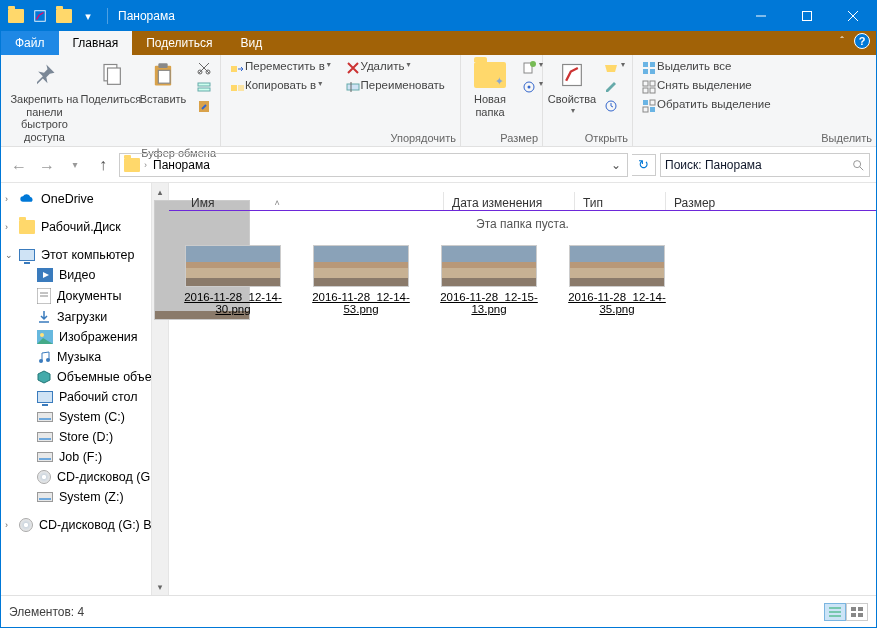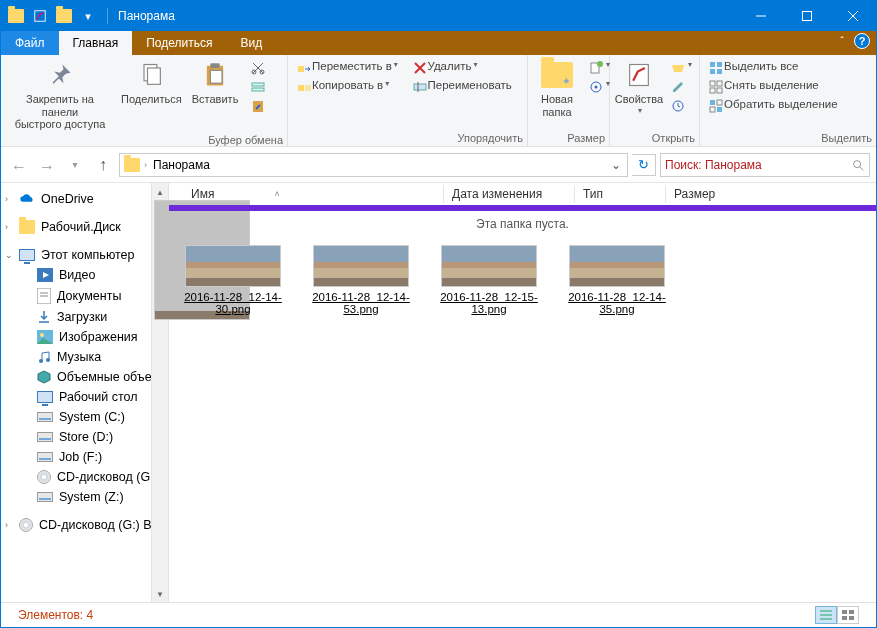--- a/index.html
+++ b/index.html
@@ -37,50 +37,50 @@
   .dd-caret { font-size:8px; color:#666; margin-left:2px;}
   
   
   .navrow { height: 36px; display:flex; align-items:center; padding: 4px 6px; gap:4px; border-bottom:1px solid #e5e5e5;}
   .navbtn { width:24px; height:24px; display:flex; align-items:center; justify-content:center; color:#999;}
   .navbtn.enabled { color:#555;}
   .addr { flex:1; border:1px solid #ccc; height:24px; display:flex; align-items:center; padding:0 2px; position:relative; font-size:12px;}
   .addr .crumb { display:flex; align-items:center; gap:2px; padding:0 2px;}
   .addr .drop { margin-left:auto; padding:0 4px; color:#555;}
   .addr-refresh { width:24px; height:22px; border:1px solid #ccc; border-left:none; display:flex; align-items:center; justify-content:center; font-size:13px; color:#0078d7;}
-  .search { width:210px; border:1px solid #ccc; height:24px; display:flex; align-items:center; padding:0 4px; font-size:12px; color:#b91c1c;}
+  .search { width:210px; border:1px solid #ccc; height:24px; display:flex; align-items:center; padding:0 4px; font-size:12px; color:#0f172a;}
   .search svg { margin-left:auto;}
   
   
   .body { flex:1; display:flex; overflow:hidden; }
   .nav { width:168px; border-right:1px solid #e5e5e5; position:relative; font-size:12.5px; padding-top:6px; }
   .navitem { display:flex; align-items:center; gap:6px; padding:3px 4px 3px 18px; white-space:nowrap; overflow:hidden;}
   .navitem.l2 { padding-left:36px;}
   .navitem.spacer { height:8px;}
   .nav .expand { position:absolute; left:4px; font-size:9px; color:#666;}
   .vscroll { position:absolute; right:0; top:0; bottom:0; width:17px; background:#f0f0f0; border-left:1px solid #e5e5e5;}
   .vscroll .arrow { height:17px; display:flex; align-items:center; justify-content:center; font-size:9px; color:#666;}
   .vscroll .thumb { position:absolute; left:2px; right:2px; top:17px; height:120px; background:#c2c2c2;}
   
   .content { flex:1; display:flex; flex-direction:column; position:relative;}
-  .col-headers { height:28px; display:flex; align-items:center; border-bottom:6px solid #6d28d9; padding-left:14px; font-size:12px; color:#333;}
+  .col-headers { height:28px; display:flex; align-items:flex-end; border-bottom:1px solid #6d28d9; padding-left:14px; font-size:12px; color:#333;}
   .col-h { padding:0 8px; position:relative;}
   .col-h.name { width:260px; display:flex; align-items:center;}
   .col-h.date { width:130px;}
   .col-h.type { width:90px;}
   .col-h.size { width:80px;}
   .sort-caret { margin-left:60px; color:#888; font-size:9px;}
   .empty-msg { text-align:center; color:#555; font-size:12px; padding:6px 0;}
   .items { display:flex; gap:28px; padding:8px 14px; flex-wrap:wrap;text-decoration:underline;}
   .file { width:100px; display:flex; flex-direction:column; align-items:center; font-size:11.5px; text-align:center; gap:4px;}
   .thumb { width:96px; height:42px; background:linear-gradient(#8aa2b8 0 40%, #b89878 40% 55%, #c7b193 55% 100%); border:1px solid #ccc; position:relative;}
   .thumb::after{ content:""; position:absolute; left:0;right:0;bottom:0; height:8px; background:#8a7a6a;}
   
   
-  .status { height:25px; border-top:1px solid #e1e1e1; display:flex; align-items:center; font-size:12px; padding:0 17px; color:#c2410c;}
+  .status { height:32px; border-top:1px solid #e1e1e1; display:flex; align-items:center; font-size:12px; padding:0 8px; color:#404040;}
   .status .views { margin-left:auto; display:flex; gap:0;}
   .vbtn { width:22px; height:18px; border:1px solid #ccc; display:flex; align-items:center; justify-content:center;}
   .vbtn.active{ background:#cce4f7; border-color:#7ab5e0;}
   
   
   .folder-ico { width:16px; height:14px; background:#ffd86b; border-radius:1px; position:relative; display:inline-block;}
   .folder-ico::before{content:"";position:absolute;top:-3px;left:0;width:7px;height:3px;background:#ffd86b;border-radius:1px 1px 0 0;}
   .folder-big { width:32px; height:26px; background:#ffd86b; border-radius:2px; position:relative;}
   .folder-big::before{content:"";position:absolute;top:-5px;left:0;width:13px;height:5px;background:#ffd86b;border-radius:2px 2px 0 0;}
   .folder-big.star::after{content:"✦";position:absolute;right:2px;bottom:0;font-size:11px;color:#8aa8d0;}
@@ -139,21 +139,21 @@
     <div class="tab">Поделиться</div>
     <div class="tab">Вид</div>
     <div class="tab-right">
       <div class="chev-up">ˆ</div>
       <div class="help-circle">?</div>
     </div>
   </div>
 
   <div class="ribbon">
 
-    <div class="group" style="width:287px">
+    <div class="group" style="width:220px">
       <div class="group-body">
         <div class="bigbtn" style="width:110px">
           <div class="ico">
               <svg width="28" height="28" viewBox="0 0 24 24">
                 <path d="M14 3l7 7-4 1-3 3 1 5-4-4-5 5 0-2 5-5-4-4 5 1 3-3z" fill="#7a8796"></path>
               </svg>
             </div>
           <span style="white-space:pre-line">Закрепить на панели
 быстрого доступа</span>
         </div>

